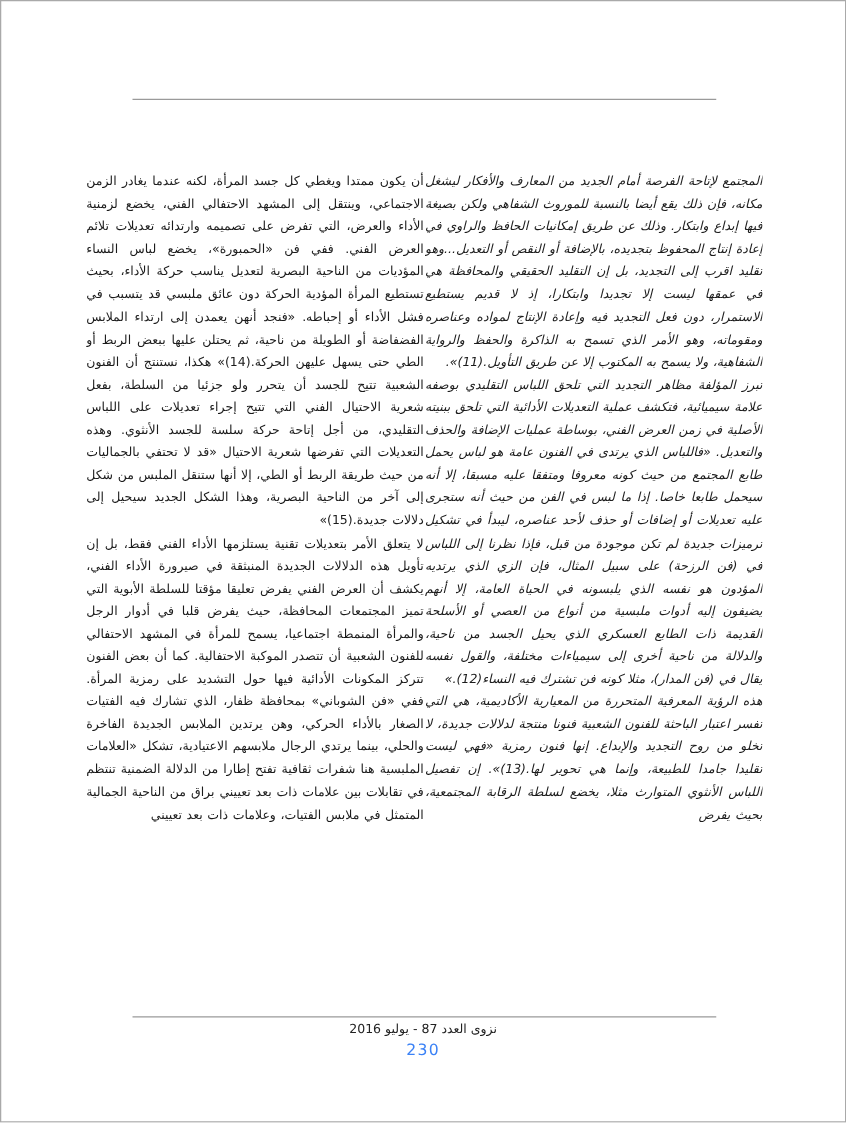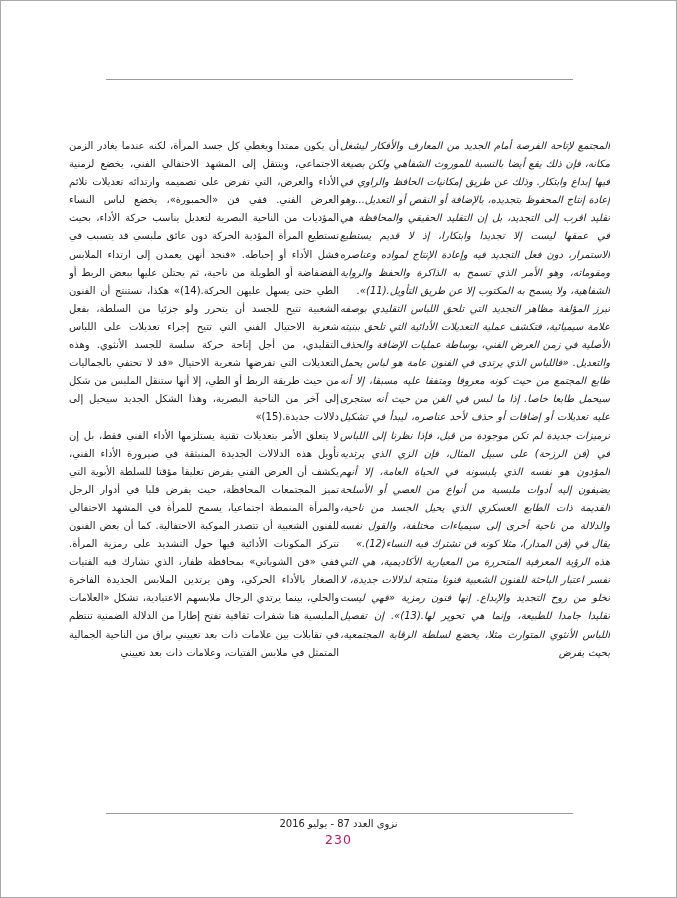--- a/index.html
+++ b/index.html
@@ -48,21 +48,21 @@
   }
   .footer-journal{
     top:817px;
     font-size:10px;
     direction:rtl;
     color:#222;
   }
   .footer-page{
     top:831px;
     font-size:12.5px;
-    color:#be185d;
+    color:#3b82f6;
     letter-spacing:1px;
   }
 </style>
 </head>
 <body>
 
 <div class="page">
 
   <div class="rule top-rule"></div>
 

